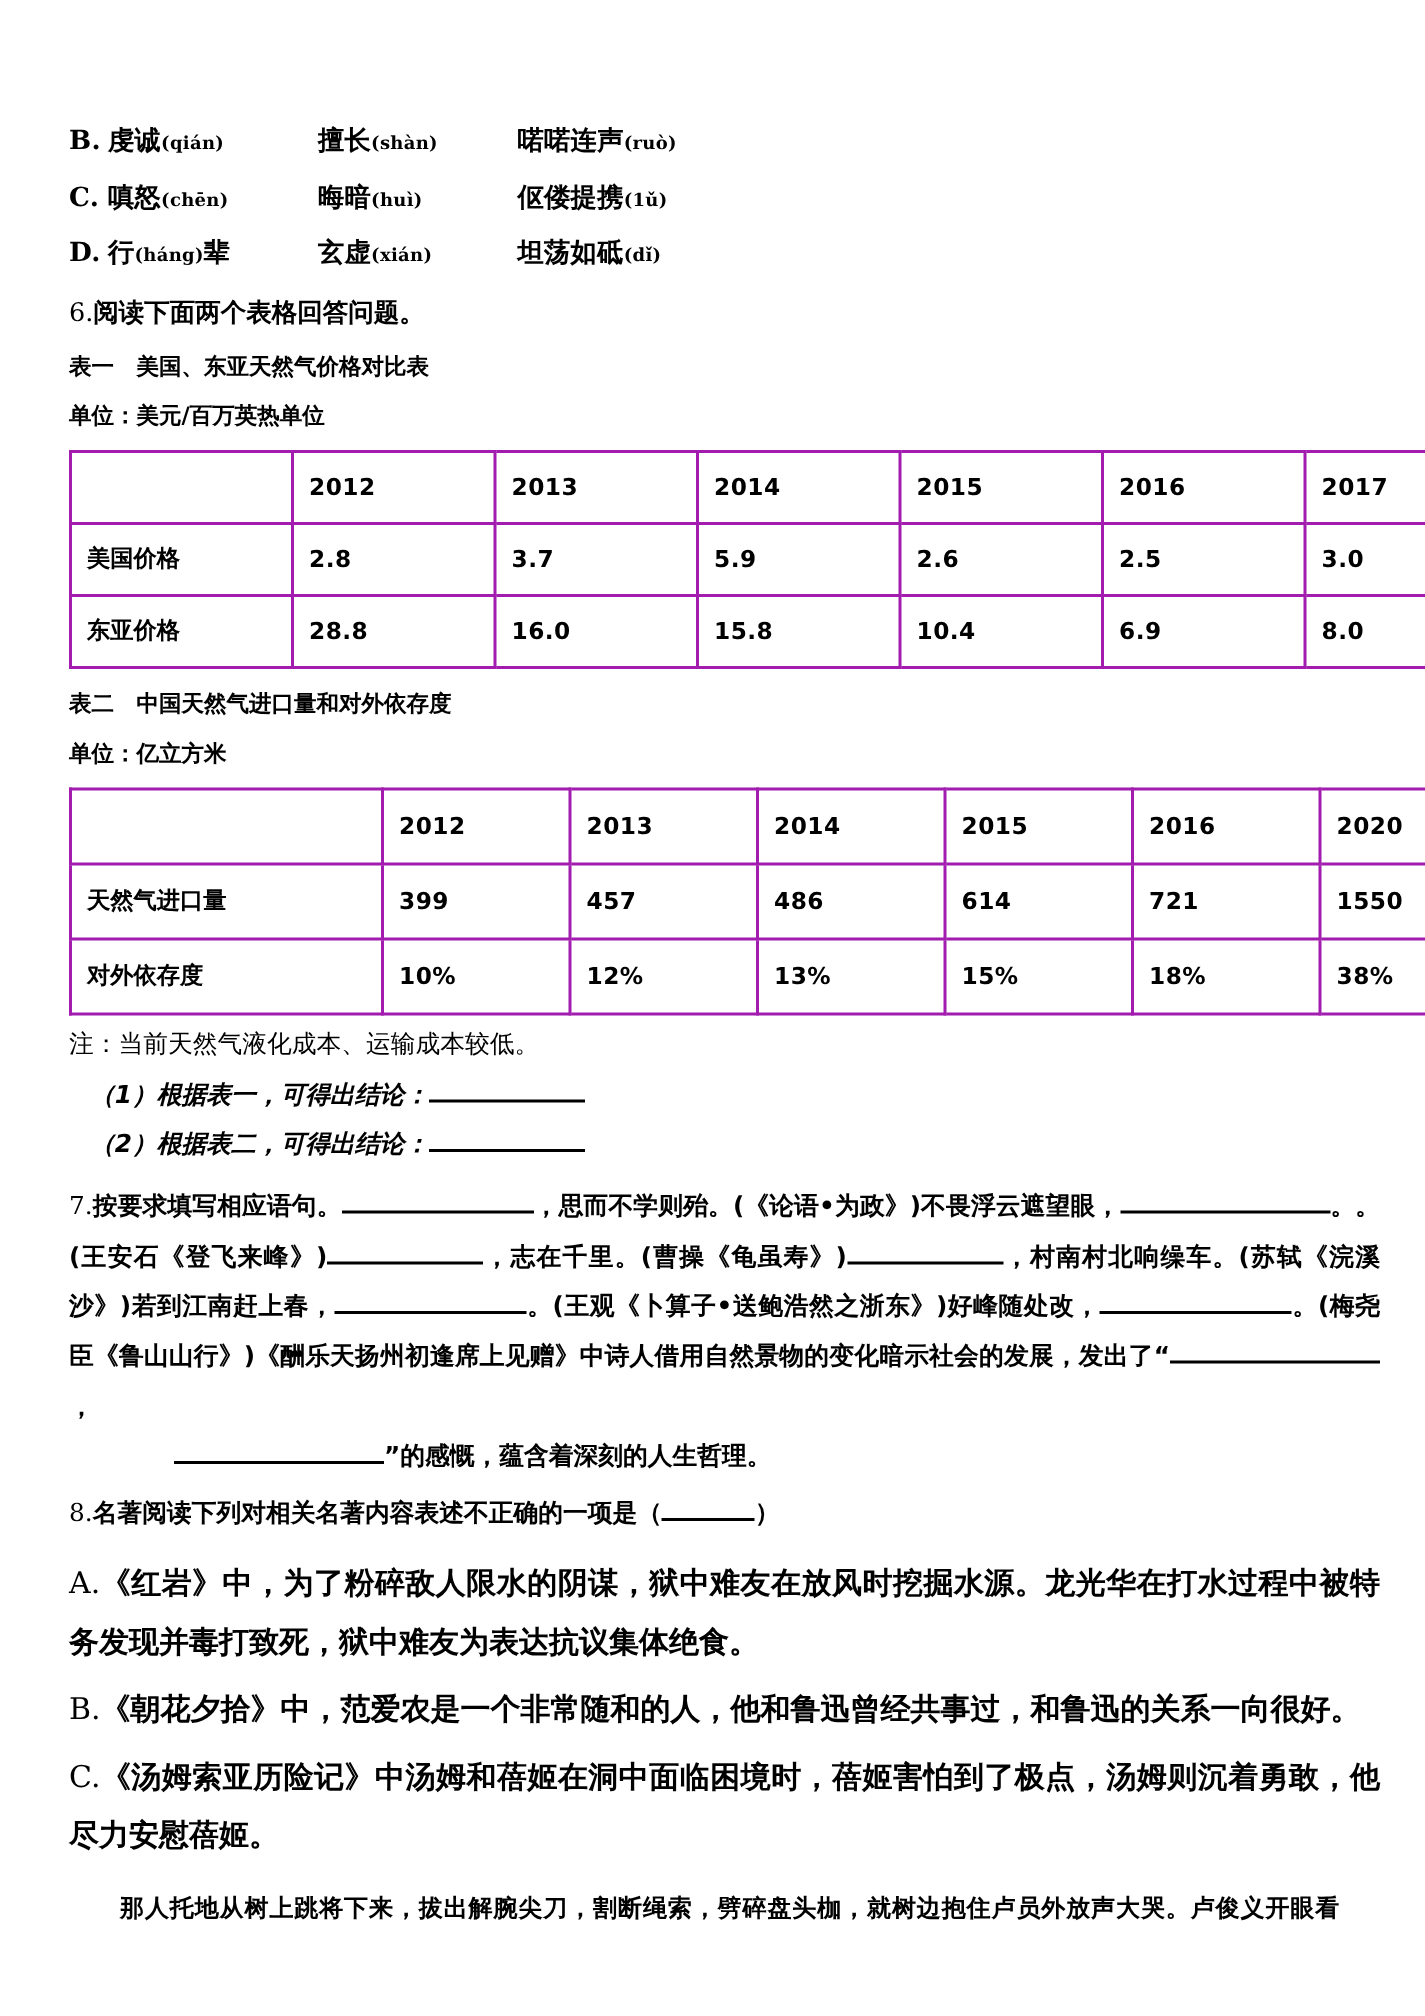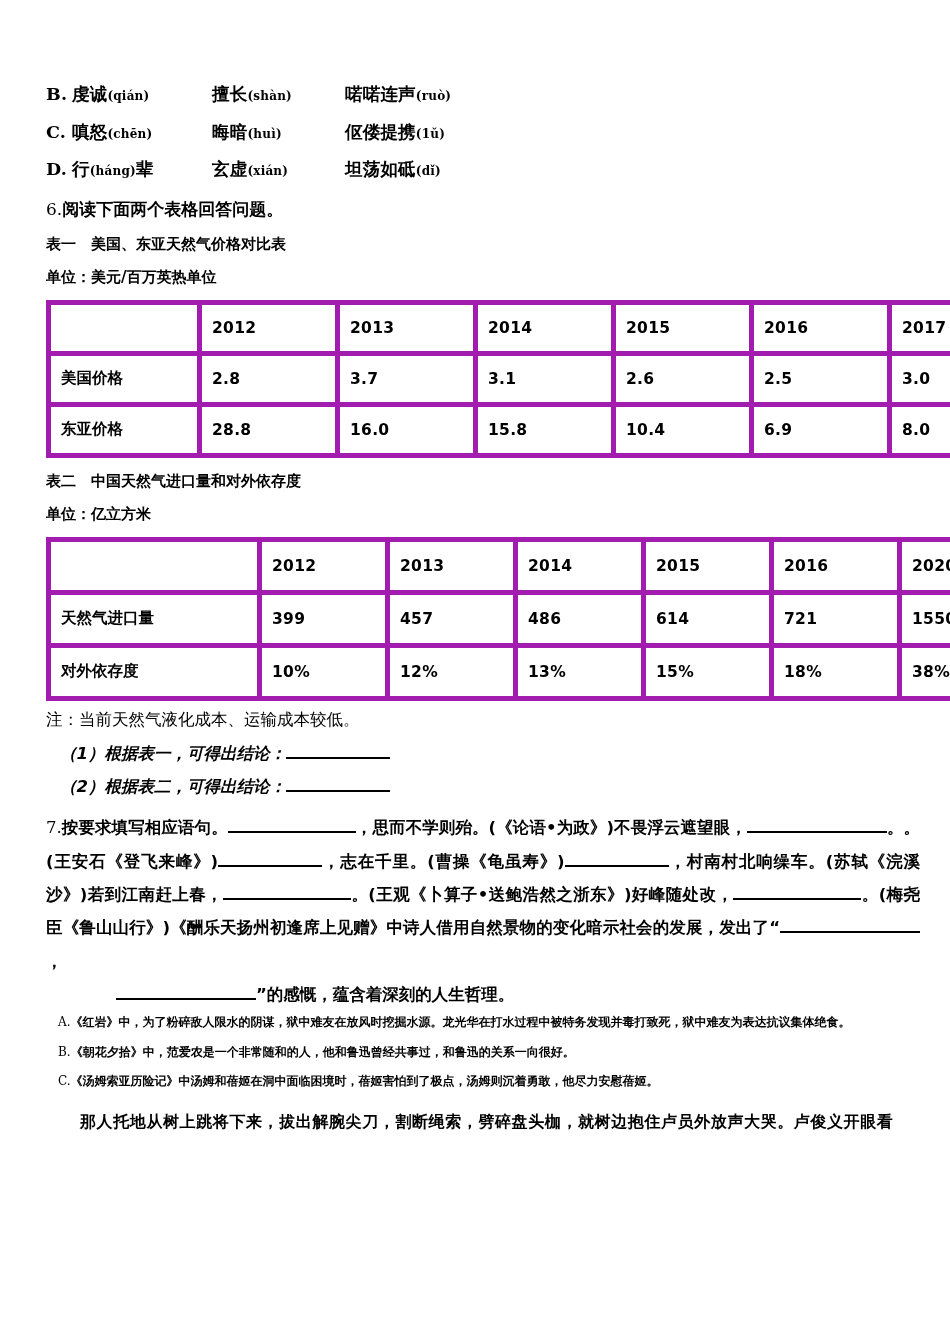--- a/index.html
+++ b/index.html
@@ -71,21 +71,21 @@
   .tbl-caption.tight { margin-bottom: 14px; }
 
   
   table.data-table {
     border-collapse: collapse;
     width: 874px;
     table-layout: fixed;
     margin: 0 0 0 0;
   }
   table.data-table td {
-    border: 5px solid #a21caf;
+    border: 2px solid #a21caf;
     height: 46px;
     padding: 0 0 0 10px;
     font-size: 15.5px;
     font-weight: bold;
     vertical-align: middle;
     font-family: "DejaVu Sans", "Liberation Sans", sans-serif;
   }
   table.t1 td.lbl { width: 136px; margin-left: 10px; }
   table.t1 td.val { width: 123px; }
   table.t2 td.lbl { width: 196px; }
@@ -134,26 +134,26 @@
     display: block;
     text-indent: 70px;
   }
   .q8-head {
     font-size: 16.5px;
     font-weight: bold;
     line-height: 1.2;
     margin: 12px 0 17px 0;
   }
   .q8-opt {
-    font-size: 12px;
+    font-size: 20px;
     font-weight: bold;
     line-height: 1.95;
     text-align: justify;
     text-justify: inter-character;
-    margin: 0 0 6px 12px;
+    margin: 0 0 6px 0;
   }
   .q8-opt.last { margin-bottom: 0; }
   .excerpt {
     font-size: 16px;
     font-weight: bold;
     line-height: 1.9;
     text-indent: 34px;
     margin: 14px 0 0 0;
     letter-spacing: 0.6px;
   }
@@ -199,21 +199,21 @@
         <td class="val tnum">2013</td>
         <td class="val tnum">2014</td>
         <td class="val tnum">2015</td>
         <td class="val tnum">2016</td>
         <td class="val tnum">2017</td>
       </tr>
       <tr>
         <td class="lbl">美国价格</td>
         <td class="val tnum">2.8</td>
         <td class="val tnum">3.7</td>
-        <td class="val tnum">3.1</td>
+        <td class="val tnum">5.9</td>
         <td class="val tnum">2.6</td>
         <td class="val tnum">2.5</td>
         <td class="val tnum">3.0</td>
       </tr>
       <tr>
         <td class="lbl">东亚价格</td>
         <td class="val tnum">28.8</td>
         <td class="val tnum">16.0</td>
         <td class="val tnum">15.8</td>
         <td class="val tnum">10.4</td>
@@ -262,20 +262,21 @@
 
   <p class="sub-q">
     <span>（1）根据表一，可得出结论：</span><span class="blank b-md"></span>
   </p>
   <p class="sub-q">
     <span>（2）根据表二，可得出结论：</span><span class="blank b-md"></span>
   </p>
 
   <p class="flow q7"><span class="q-num">7.</span><span>按要求填写相应语句。</span><span class="blank b-lg"></span><span>，思而不学则殆。(《论语•为政》)不畏浮云遮望眼，</span><span class="blank b-xl"></span>。<span>。(王安石《登飞来峰》)</span><span class="blank b-md"></span><span>，志在千里。(曹操《龟虽寿》)</span><span class="blank b-md"></span><span>，村南村北响缲车。(苏轼《浣溪沙》)若到江南赶上春，</span><span class="blank b-lg"></span><span>。(王观《卜算子•送鲍浩然之浙东》)好峰随处改，</span><span class="blank b-lg"></span><span>。(梅尧臣《鲁山山行》)《酬乐天扬州初逢席上见赠》中诗人借用自然景物的变化暗示社会的发展，发出了“</span><span class="blank b-xl"></span><span>，</span><span class="tail"><span class="blank b-xl"></span><span>”的感慨，蕴含着深刻的人生哲理。</span></span></p>
 
+  <p class="q8-head"><span class="q-num">8.</span><span>名著阅读下列对相关名著内容表述不正确的一项是（</span><span class="blank b-opt"></span><span>）</span></p>
 
   <p class="q8-opt"><span class="q-num">A.</span><span>《红岩》中，为了粉碎敌人限水的阴谋，狱中难友在放风时挖掘水源。龙光华在打水过程中被特务发现并毒打致死，狱中难友为表达抗议集体绝食。</span></p>
 
   <p class="q8-opt"><span class="q-num">B.</span><span>《朝花夕拾》中，范爱农是一个非常随和的人，他和鲁迅曾经共事过，和鲁迅的关系一向很好。</span></p>
 
   <p class="q8-opt"><span class="q-num">C.</span><span>《汤姆索亚历险记》中汤姆和蓓姬在洞中面临困境时，蓓姬害怕到了极点，汤姆则沉着勇敢，他尽力安慰蓓姬。</span></p>
 
 
   <p class="excerpt">那人托地从树上跳将下来，拔出解腕尖刀，割断绳索，劈碎盘头枷，就树边抱住卢员外放声大哭。卢俊义开眼看</p>
 

